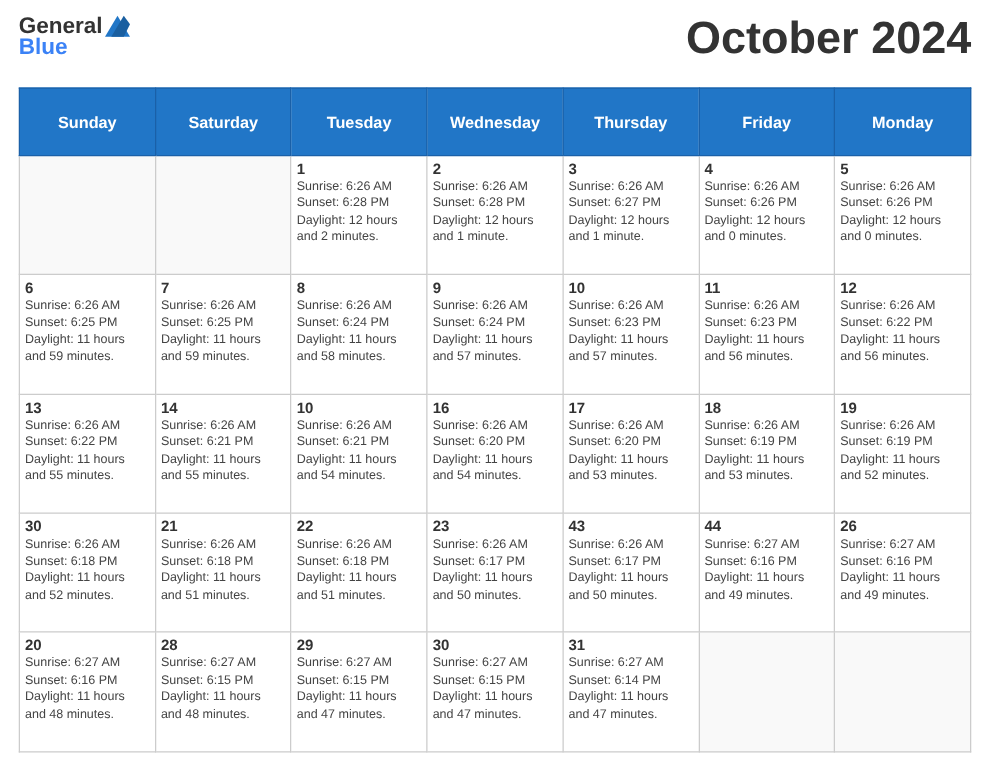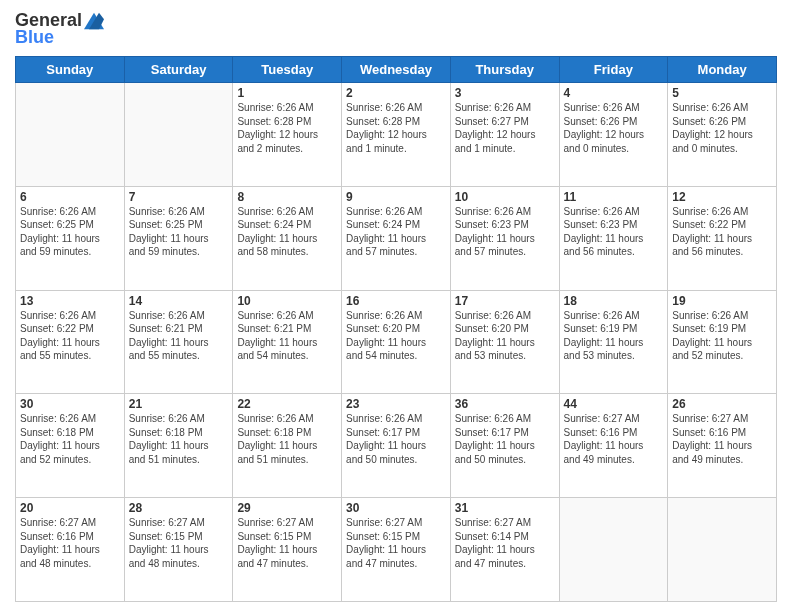--- a/index.html
+++ b/index.html
@@ -14,21 +14,21 @@
       width: 792px;
       height: 612px;
       display: flex;
       flex-direction: column;
       padding: 10px 15px 10px 15px;
     }
     .header {
       display: flex;
       justify-content: space-between;
       align-items: flex-start;
-      margin-bottom: 8px;
+      margin-bottom: 20px;
     }
     .logo {
       display: flex;
       align-items: center;
     }
     .logo-text-general {
       font-size: 18px;
       font-weight: bold;
       color: #333;
     }
@@ -59,21 +59,21 @@
       flex: 1;
       border: 1px solid #ccc;
       border-collapse: collapse;
       width: 100%;
       table-layout: fixed;
     }
     .calendar th {
       background-color: #2176c7;
       color: #fff;
       text-align: center;
-      padding: 5px 2px;
+      padding: 19px 2px;
       font-size: 13px;
       border: 1px solid #1a60a8;
     }
     .calendar td {
       border: 1px solid #ccc;
       vertical-align: top;
       padding: 3px 4px;
       font-size: 10px;
       color: #333;
       height: 82px;
@@ -106,20 +106,21 @@
           <span class="logo-text-general">General</span>
           <svg class="logo-icon" viewBox="0 0 24 20" xmlns="http://www.w3.org/2000/svg">
             <polygon points="0,20 12,0 24,20" fill="#2176c7"></polygon>
             <polygon points="6,20 18,0 24,8 18,20" fill="#1a5fa0"></polygon>
           </svg>
         </div>
         <span class="logo-text-blue" style="margin-top:-4px;">Blue</span>
       </div>
     </div>
     <div class="title-section">
+      <div class="month-title">October 2024</div>
     </div>
   </div>
 
   <table class="calendar">
     <thead>
       <tr>
         <th>Sunday</th>
         <th>Saturday</th>
         <th>Tuesday</th>
         <th>Wednesday</th>
@@ -224,21 +225,21 @@
           </td>
           <td>
             <span class="day-number">22</span>
             <div class="day-info">Sunrise: 6:26 AM<br>Sunset: 6:18 PM<br>Daylight: 11 hours<br>and 51 minutes.</div>
           </td>
           <td>
             <span class="day-number">23</span>
             <div class="day-info">Sunrise: 6:26 AM<br>Sunset: 6:17 PM<br>Daylight: 11 hours<br>and 50 minutes.</div>
           </td>
           <td>
-            <span class="day-number">36</span>
+            <span class="day-number">43</span>
             <div class="day-info">Sunrise: 6:26 AM<br>Sunset: 6:17 PM<br>Daylight: 11 hours<br>and 50 minutes.</div>
           </td>
           <td>
             <span class="day-number">44</span>
             <div class="day-info">Sunrise: 6:27 AM<br>Sunset: 6:16 PM<br>Daylight: 11 hours<br>and 49 minutes.</div>
           </td>
           <td>
             <span class="day-number">26</span>
             <div class="day-info">Sunrise: 6:27 AM<br>Sunset: 6:16 PM<br>Daylight: 11 hours<br>and 49 minutes.</div>
           </td>

